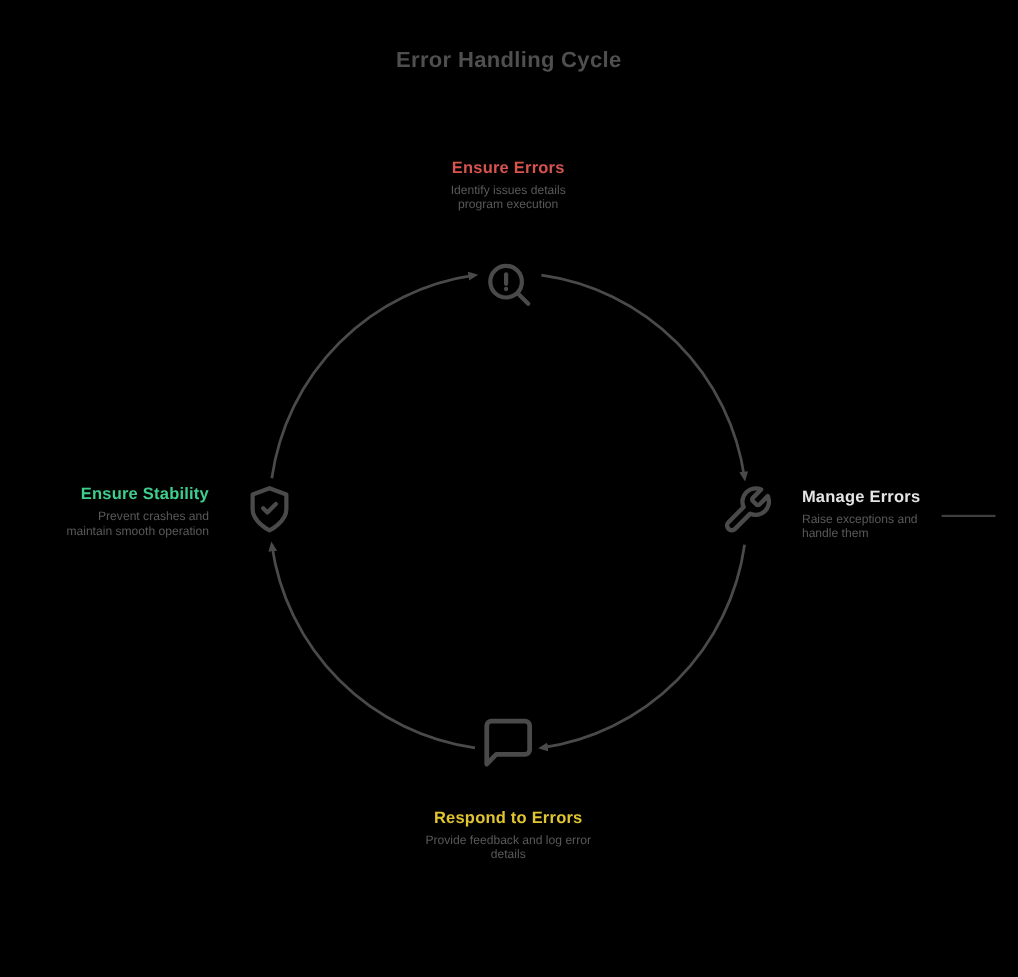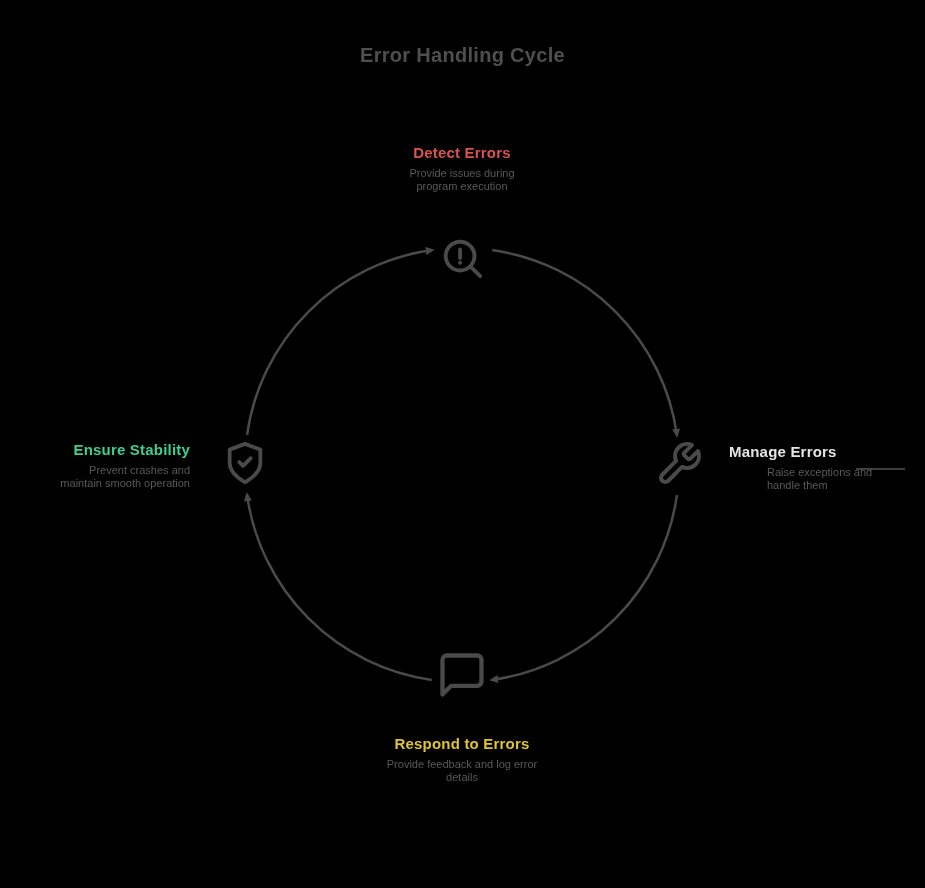--- a/index.html
+++ b/index.html
@@ -42,21 +42,20 @@
   }
   .node-block .node-title {
     font-size: 15px;
     font-weight: bold;
     letter-spacing: 0.2px;
   }
   .node-block .node-desc {
     margin-top: 6px;
     font-size: 11px;
     line-height: 13px;
-    margin-left: 38px;
   }
   .nb-top    { left: 332px; top: 144px; width: 260px; text-align: center; }
   .nb-top    .node-desc { max-width: 142px; margin-left: auto; margin-right: auto; }
   .nb-right  { left: 729px; top: 443px; width: 185px; text-align: left; }
   .nb-right  .node-desc { max-width: 132px; }
   .nb-bottom { left: 332px; top: 735px; width: 260px; text-align: center; }
   .nb-bottom .node-desc { max-width: 152px; margin-left: auto; margin-right: auto; }
   .nb-left   { left: 40px;  top: 441px; width: 150px; text-align: right; }
   .nb-left   .node-desc { max-width: 134px; margin-left: auto; }
   .leader-line {
@@ -104,22 +103,22 @@
   <svg class="node-icon" style="left: 436px; top: 649px; stroke: rgb(74, 74, 74);" width="52" height="52" viewBox="0 0 24 24" fill="none" stroke-width="2" stroke-linecap="round" stroke-linejoin="round">
     <path d="M21 15a2 2 0 0 1-2 2H7l-4 4V5a2 2 0 0 1 2-2h14a2 2 0 0 1 2 2z"></path>
   </svg>
 
   <svg class="node-icon" style="left: 222px; top: 440px; stroke: rgb(74, 74, 74);" width="46" height="46" viewBox="0 0 24 24" fill="none" stroke-width="2" stroke-linecap="round" stroke-linejoin="round">
     <path d="M12 22s8-4 8-10V5l-8-3-8 3v7c0 6 8 10 8 10z"></path>
     <path d="M9 11.5l2 2 4-4"></path>
   </svg>
 
   <div class="node-block nb-top">
-    <div class="node-title" style="color: rgb(217, 83, 79);">Detect Errors</div>
-    <div class="node-desc" style="color: rgb(89, 89, 89);">Provide issues during program execution</div>
+    <div class="node-title" style="color: rgb(217, 83, 79);">Ensure Errors</div>
+    <div class="node-desc" style="color: rgb(89, 89, 89);">Identify issues details program execution</div>
   </div>
 
   <div class="node-block nb-right">
     <div class="node-title" style="color: #e5e5e5;">Manage Errors</div>
     <div class="node-desc" style="color: rgb(89, 89, 89);">Raise exceptions and handle them</div>
   </div>
 
   <div class="node-block nb-left">
     <div class="node-title" style="color: rgb(62, 207, 142);">Ensure Stability</div>
     <div class="node-desc" style="color: rgb(89, 89, 89);">Prevent crashes and maintain smooth operation</div>

